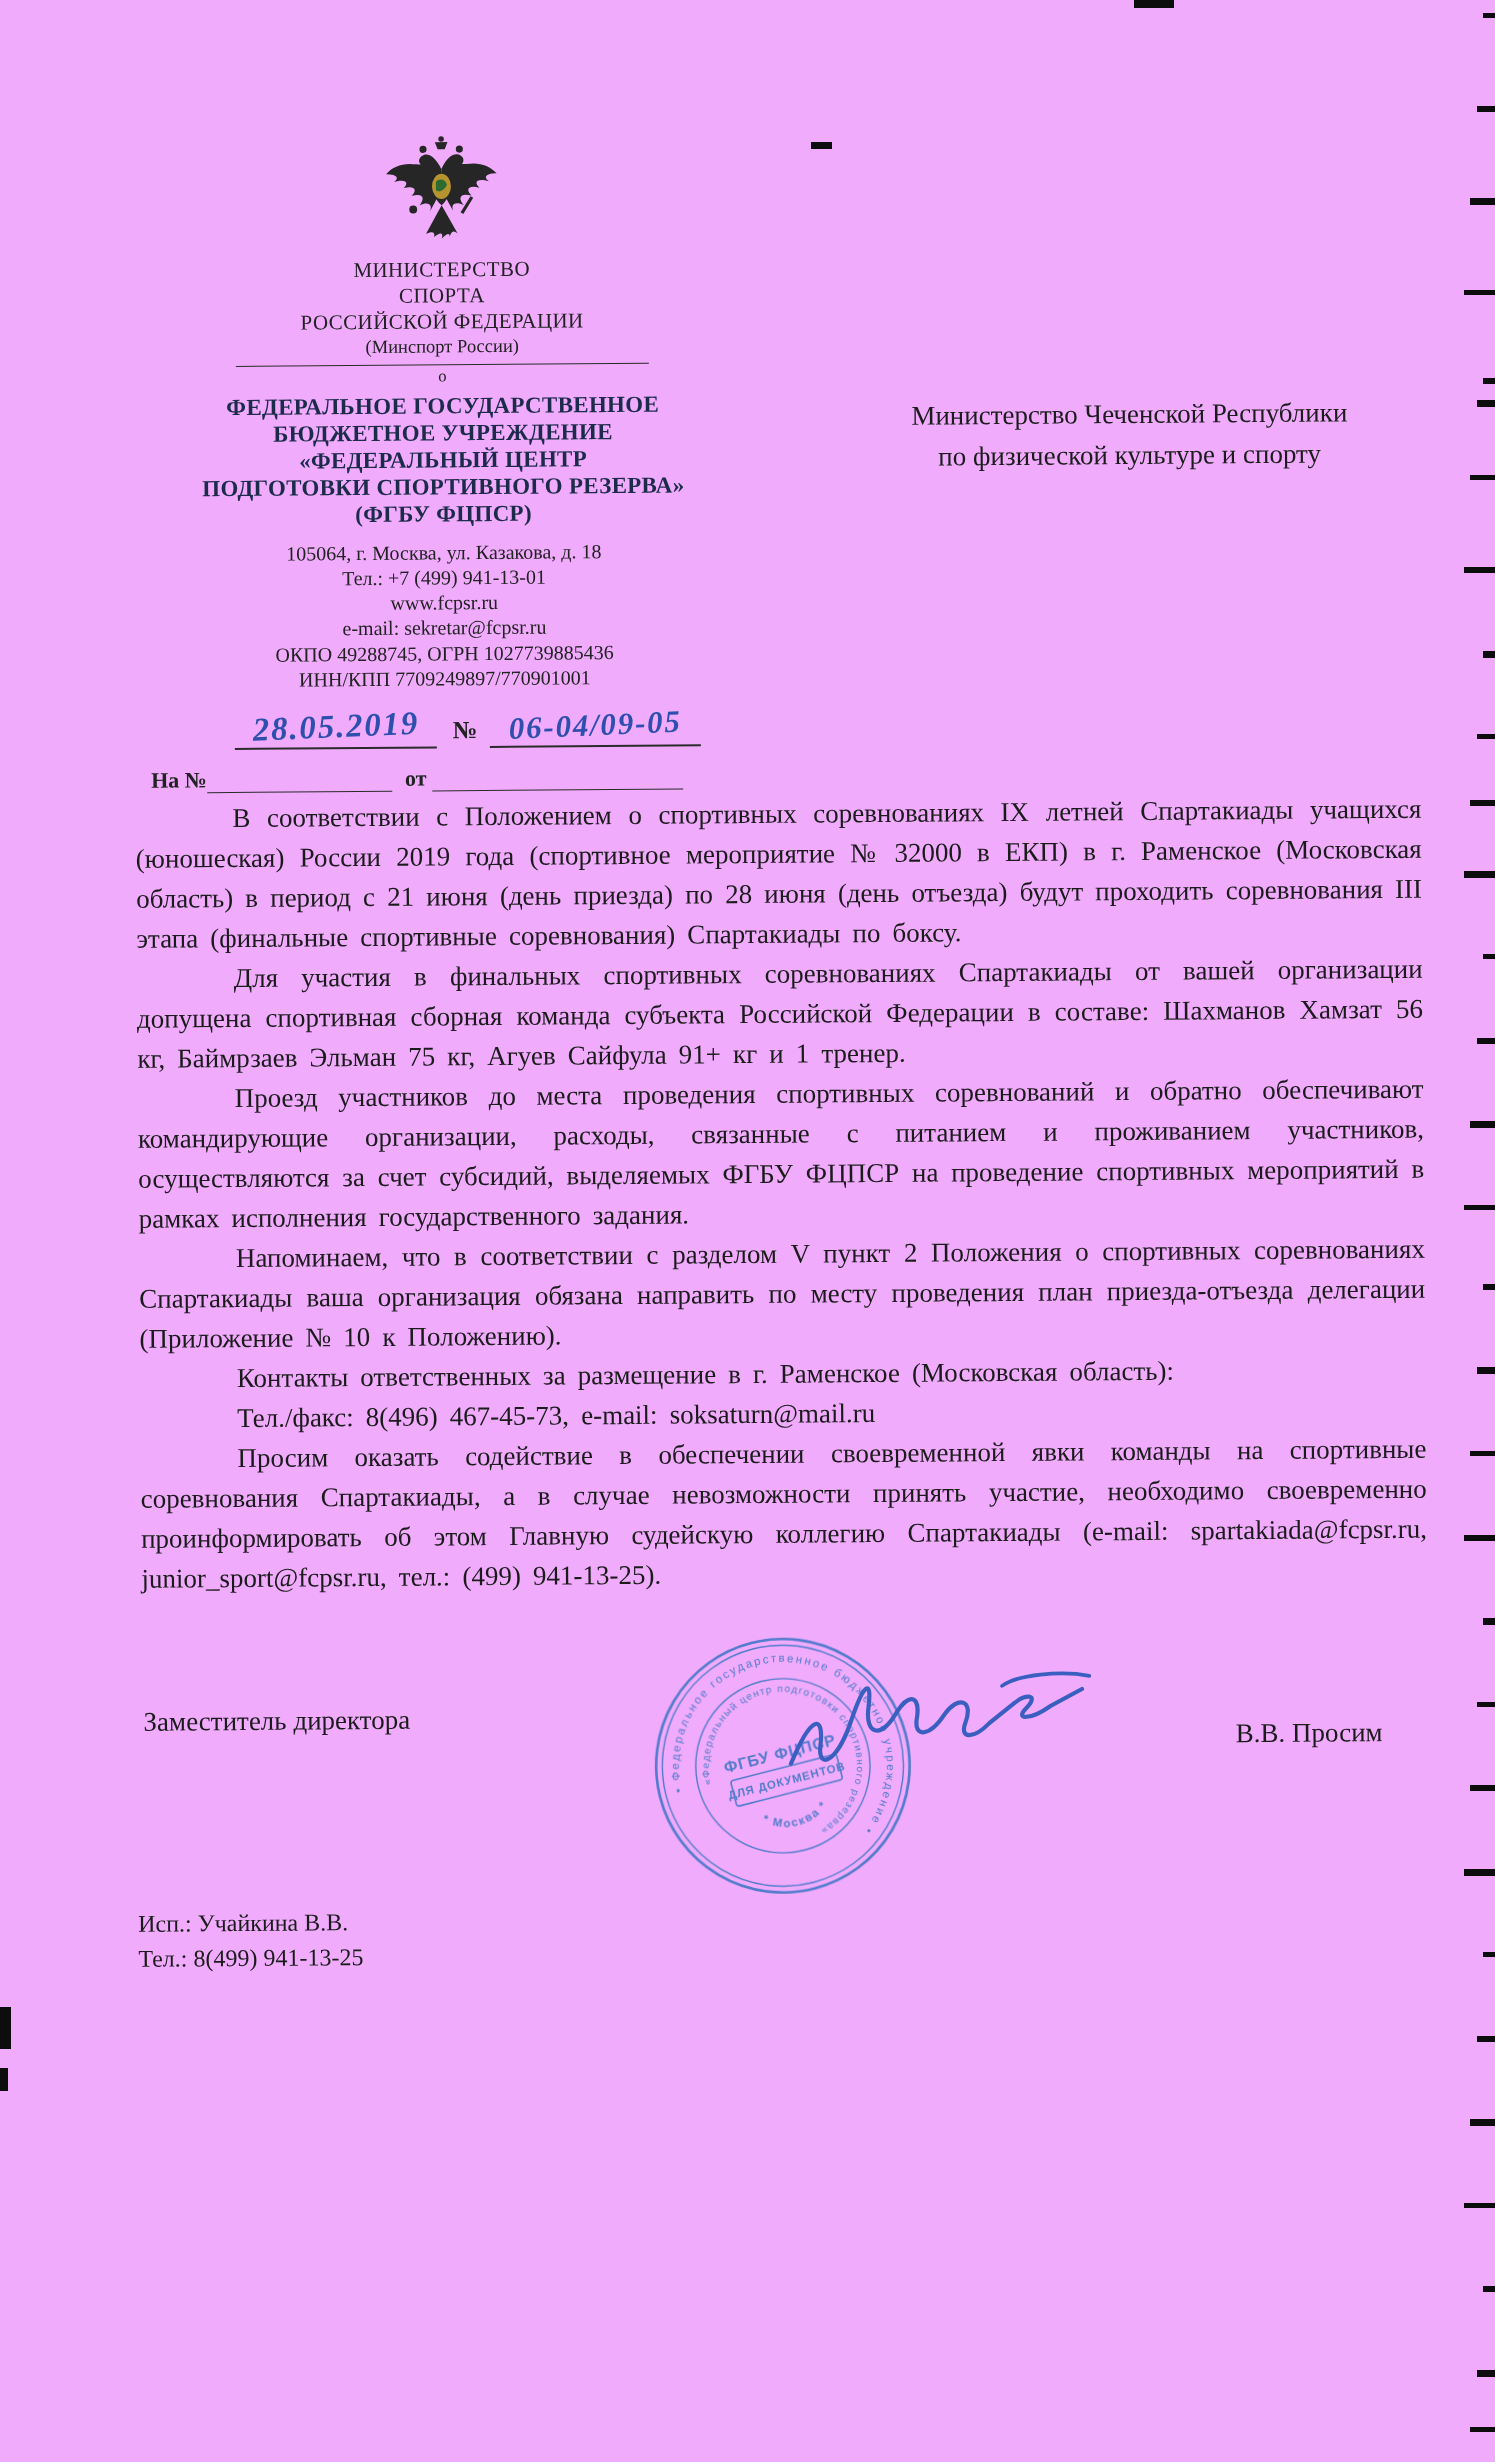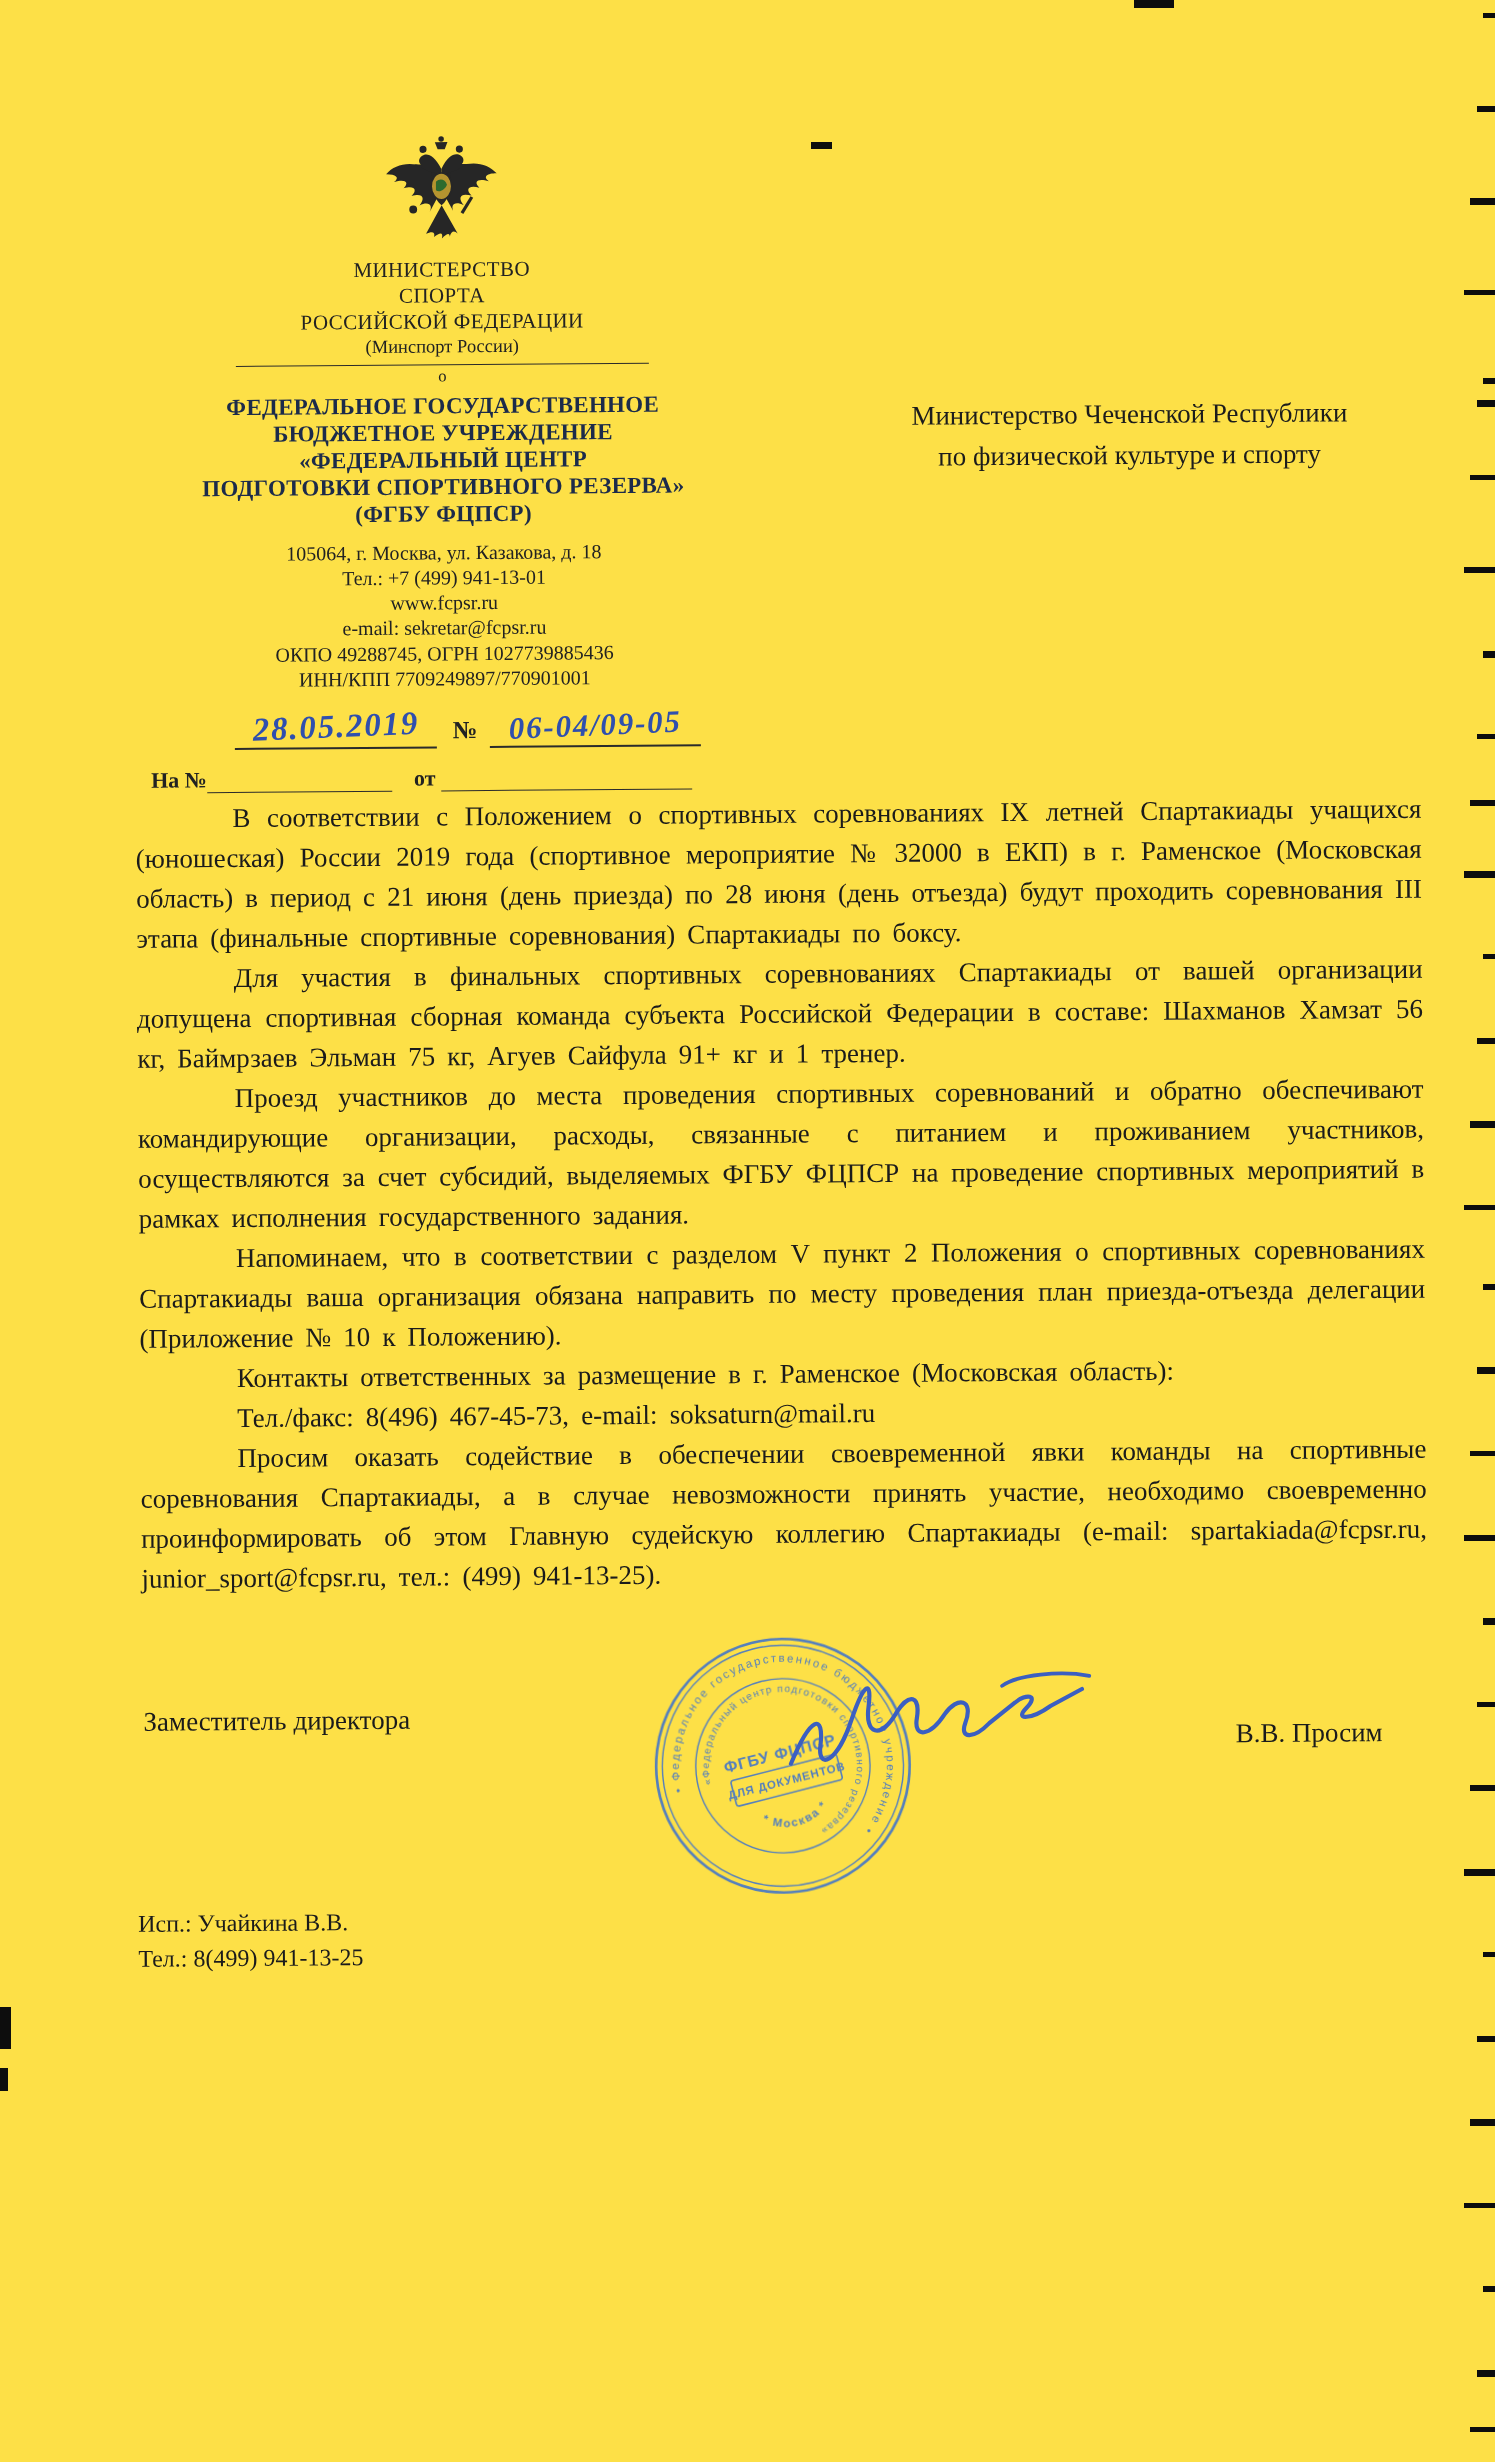--- a/index.html
+++ b/index.html
@@ -1,18 +1,18 @@
 <!DOCTYPE html>
 <html style="font-size:14px"><head>
 <meta charset="utf-8">
 <style>
   html,body { margin:0; padding:0; background:#e8e8e8; }
   .page {
     position:relative; width:1495px; height:2462px; margin:0 auto;
-    background:#fde047; overflow:hidden;
+    background:#f0abfc; overflow:hidden;
     font-family:"Liberation Serif", serif; color:#1f1f1f;
   }
   .content { position:absolute; left:0; top:0; width:1495px; height:2462px;
     transform:rotate(-0.45deg); transform-origin:748px 1143px; }
 
   
   .sender { position:absolute; left:154px; top:130px; width:589px; text-align:center; }
   .emblem { display:block; margin:0 auto 5.3px auto; }
   .ministry-line { font-size:21px; line-height:1.24; color:#222; letter-spacing:0.4px; }
   .ministry-sub { font-size:18.5px; line-height:1.3; color:#222; }
@@ -31,21 +31,21 @@
   .u-box { border-bottom:2.2px solid #2b2b2b; text-align:center; padding-bottom:1.8px; }
   .date-box { width:202px; }
   .num-box  { width:211px; margin-left:12.3px; }
   .no-label { font-size:24.6px; font-weight:bold; color:#222; margin-left:16px; padding-bottom:3.5px; }
 
   .ref-row { display:flex; align-items:flex-end; margin:17.6px 0 0 0; text-align:left; }
   .ref-label { font-size:22px; font-weight:bold; color:#222; white-space:nowrap; }
   .blank-line { display:inline-block; border-bottom:1.8px solid #2b2b2b; height:23px; }
   .bl-1 { width:185px; }
   .bl-2 { width:251px; margin-left:5.3px; }
-  .ot-label { margin-left:22px; }
+  .ot-label { margin-left:13px; }
 
   
   .recipient { position:absolute; left:827px; top:397px; width:616px;
     text-align:center; font-size:27px; line-height:1.5; color:#1c1c1c; }
 
   
   .body { position:absolute; left:138px; top:794px; width:1286px; }
   .para { margin:0; font-size:27px; line-height:40px; text-align:justify;
           text-indent:97px; word-spacing:5.3px; color:#1b1b1b; }
 

